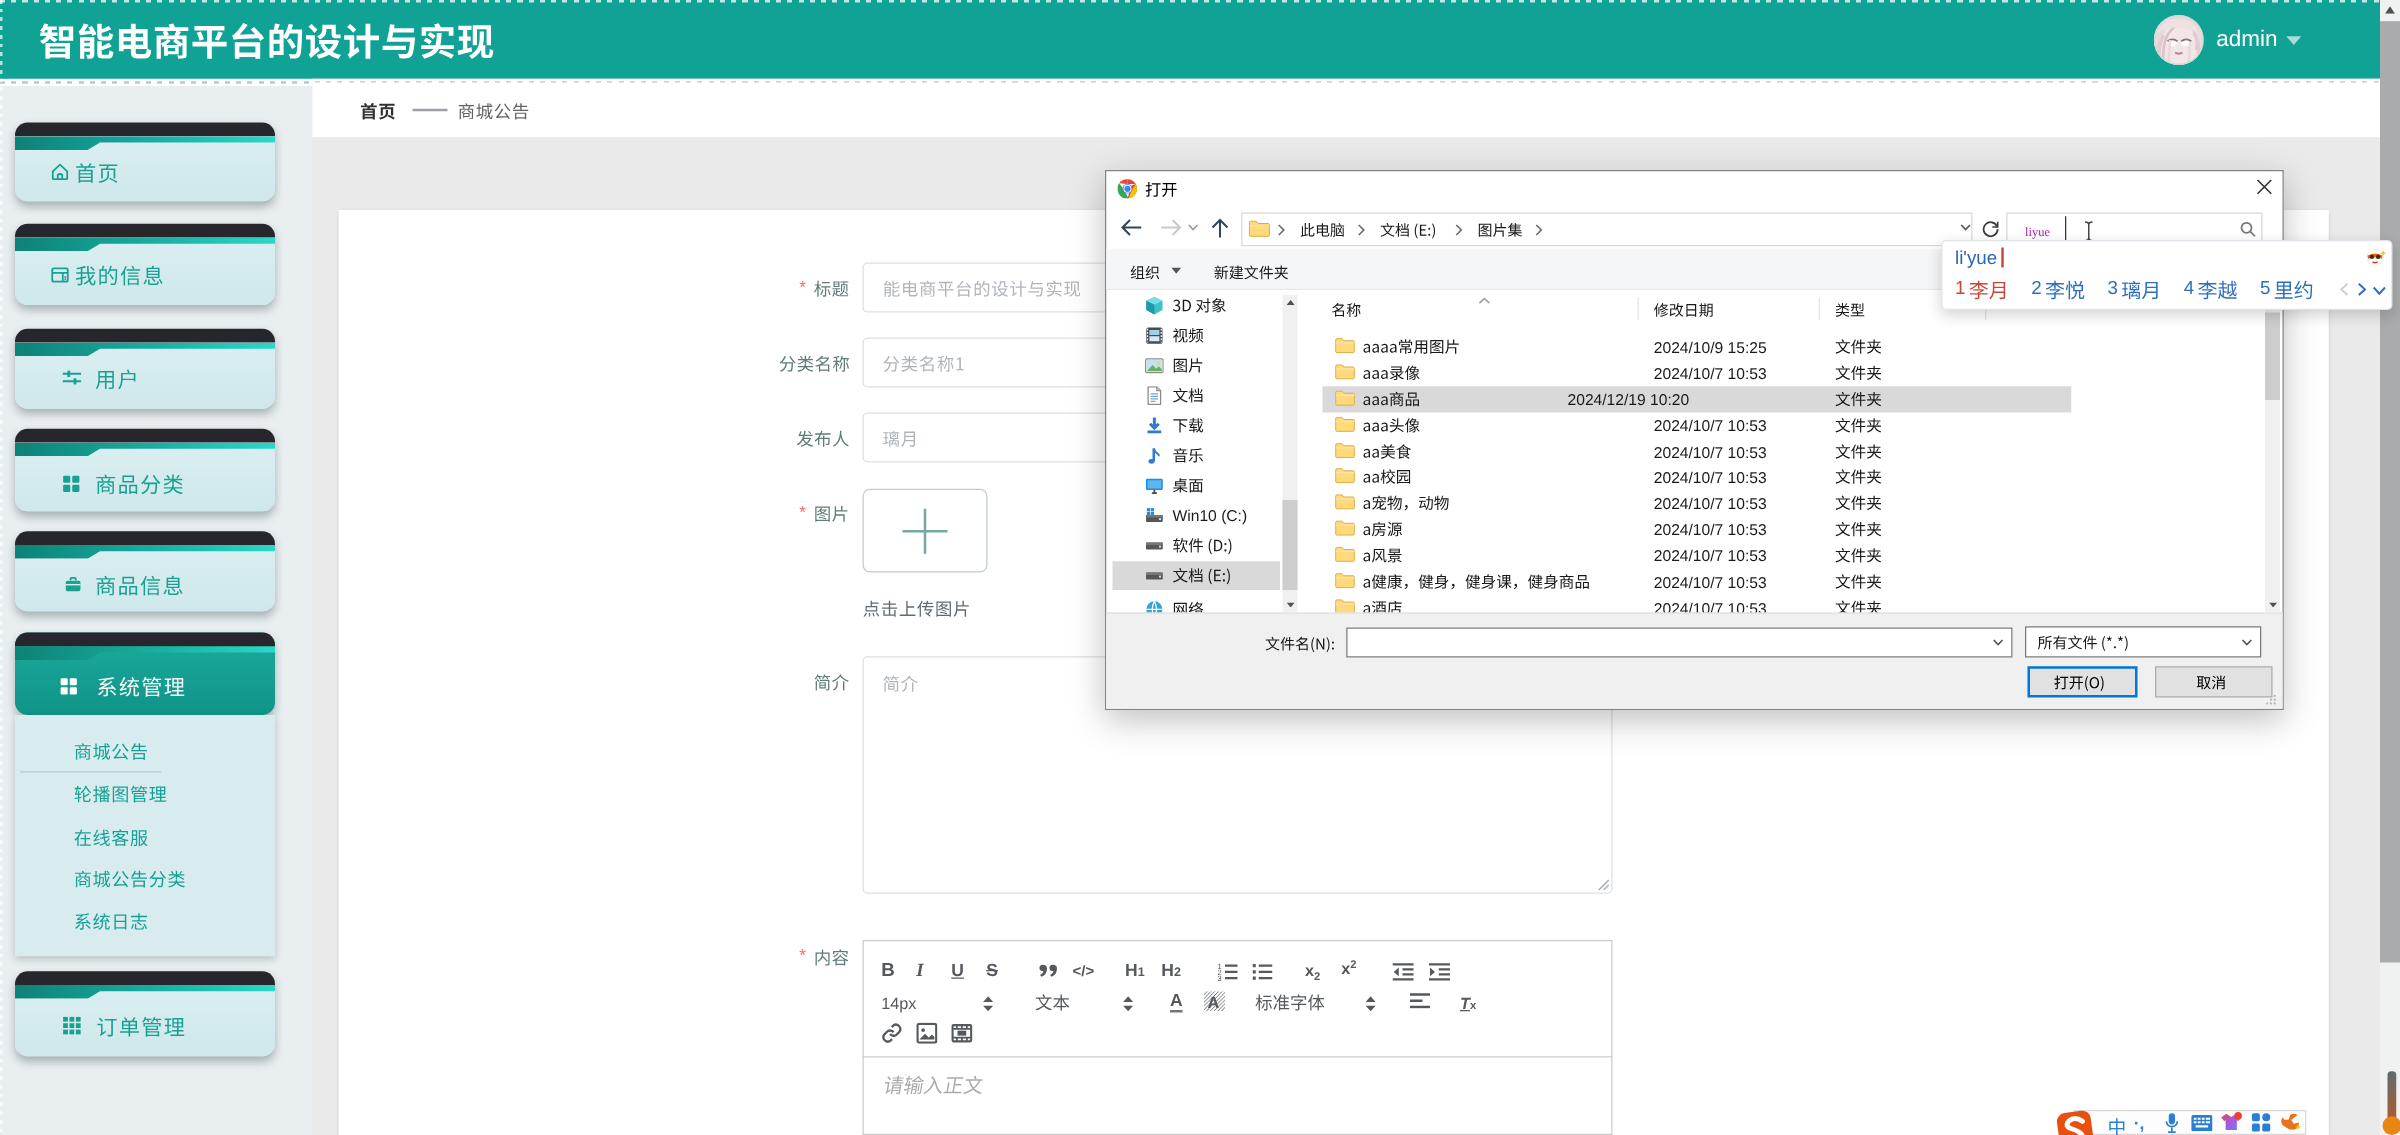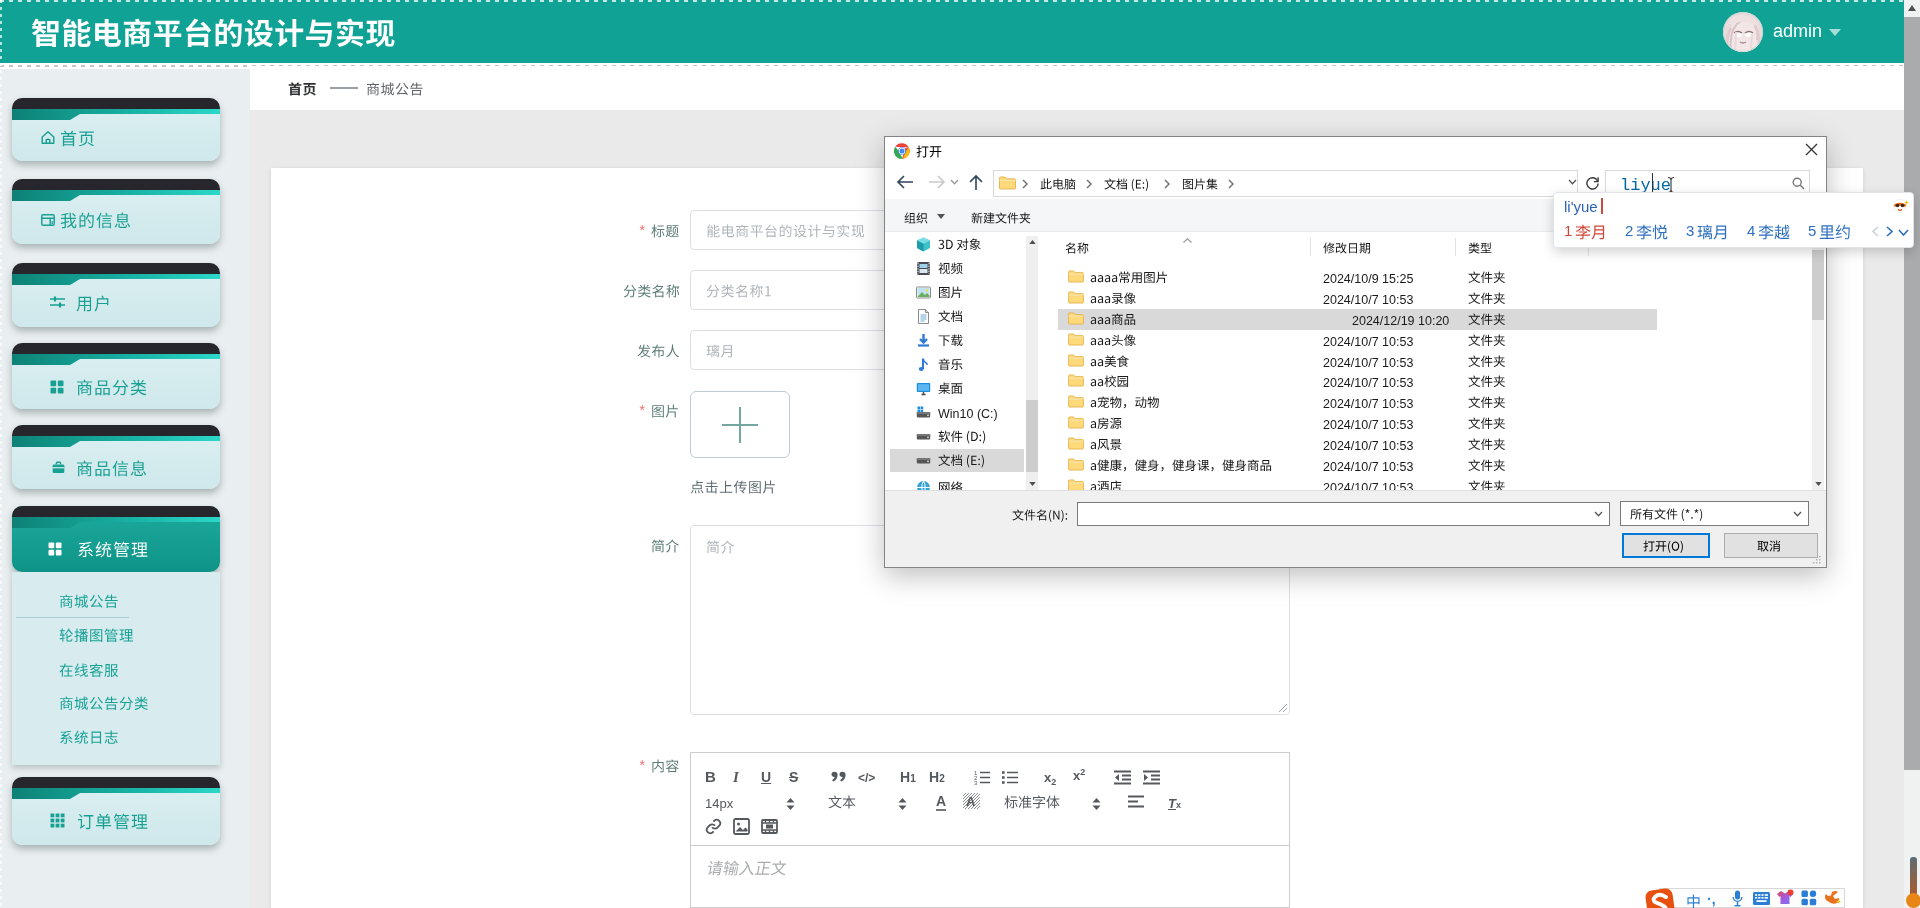--- a/index.html
+++ b/index.html
@@ -670,21 +670,21 @@
     <path d="M1 1 L5 5 L1 9"></path>
   </svg>
 <svg style="position:absolute;left:1568px;top:179px" width="9" height="6" viewBox="0 0 9 6" fill="none" stroke="#555" stroke-width="1.3">
     <path d="M1 1 L4.5 4.7 L8 1"></path>
   </svg>
 <svg style="position:absolute;left:1585px;top:175px" width="15" height="15" viewBox="0 0 16 16" fill="none" stroke="#3a3a3a" stroke-width="1.5">
     <path d="M13.5 6.5 A6 6 0 1 0 14 9"></path>
     <path d="M14 2.5 L14 7 L9.5 7" stroke-width="1.4"></path>
   </svg>
 <div style="position:absolute;left:1605px;top:170px;width:205px;height:27px;background:#fff;border:1px solid #d9d9d9"></div>
-<div style="position:absolute;left:1620px;top:176px;"><span style="font-family:Liberation Mono, monospace;font-size:17px;color:#0369a1">liyue</span></div>
+<div style="position:absolute;left:1620px;top:176px;"><span style="font-family:Liberation Serif, serif;font-size:10px;color:#a21caf">liyue</span></div>
 <div style="position:absolute;left:1652px;top:173px;width:1px;height:20px;background:#333"></div>
 <svg style="position:absolute;left:1666px;top:176px" width="10" height="18" viewBox="0 0 10 18" fill="none" stroke="#444" stroke-width="1.2">
     <path d="M2 1.5 Q5 1.5 5 4 Q5 1.5 8 1.5 M2 16.5 Q5 16.5 5 14 Q5 16.5 8 16.5 M5 4 L5 14"></path>
   </svg>
 <svg style="position:absolute;left:1792px;top:177px" width="13" height="13" viewBox="0 0 13 13" fill="none" stroke="#777" stroke-width="1.4">
     <circle cx="5.2" cy="5.2" r="4"></circle>
     <path d="M8.3 8.3 L12 12"></path>
   </svg>
 <div style="position:absolute;left:885px;top:199px;width:941px;height:33px;background:#f5f6f7;border-bottom:1px solid #e9e9e9"></div>
 <div style="position:absolute;left:904px;top:211.5px;">
@@ -923,21 +923,21 @@
   </svg>
 <div style="position:absolute;left:1090px;top:313.3px;">
     <svg class="cn" style="width:46.1px;height:14.5px;fill:#1a1a1a" viewBox="0 -880 3689 1160">
       <use href="#g61" x="0"></use>
       <use href="#g61" x="563"></use>
       <use href="#g61" x="1126"></use>
       <use href="#g5546" x="1689"></use>
       <use href="#g54c1" x="2689"></use>
     </svg>
   </div>
-<div style="position:absolute;left:1352px;top:311px;"><span style="font-family:'Liberation Sans',sans-serif;font-size:12.5px;color:#1a1a1a">2024/12/19 10:20</span></div>
+<div style="position:absolute;left:1254px;top:311px;"><span style="font-family:'Liberation Sans',sans-serif;font-size:12.5px;color:#1a1a1a">2024/12/19 10:20</span></div>
 <div style="position:absolute;left:1468px;top:313.3px;">
     <svg class="cn" style="width:37.5px;height:14.5px;fill:#1a1a1a" viewBox="0 -880 3000 1160">
       <use href="#g6587" x="0"></use>
       <use href="#g4ef6" x="1000"></use>
       <use href="#g5939" x="2000"></use>
     </svg>
   </div>
 <svg style="position:absolute;left:1068px;top:333px" width="16" height="13" viewBox="0 0 17 14">
     <path d="M0.5 2 Q0.5 1 1.5 1 L6 1 L7.5 2.8 L15.5 2.8 Q16.5 2.8 16.5 3.8 L16.5 12 Q16.5 13 15.5 13 L1.5 13 Q0.5 13 0.5 12 Z" fill="#ffd97a" stroke="#e3a83c" stroke-width=".8"></path>
     <path d="M0.5 4.5 L16.5 4.5" stroke="#f4e4ae" stroke-width="1.2"></path>

